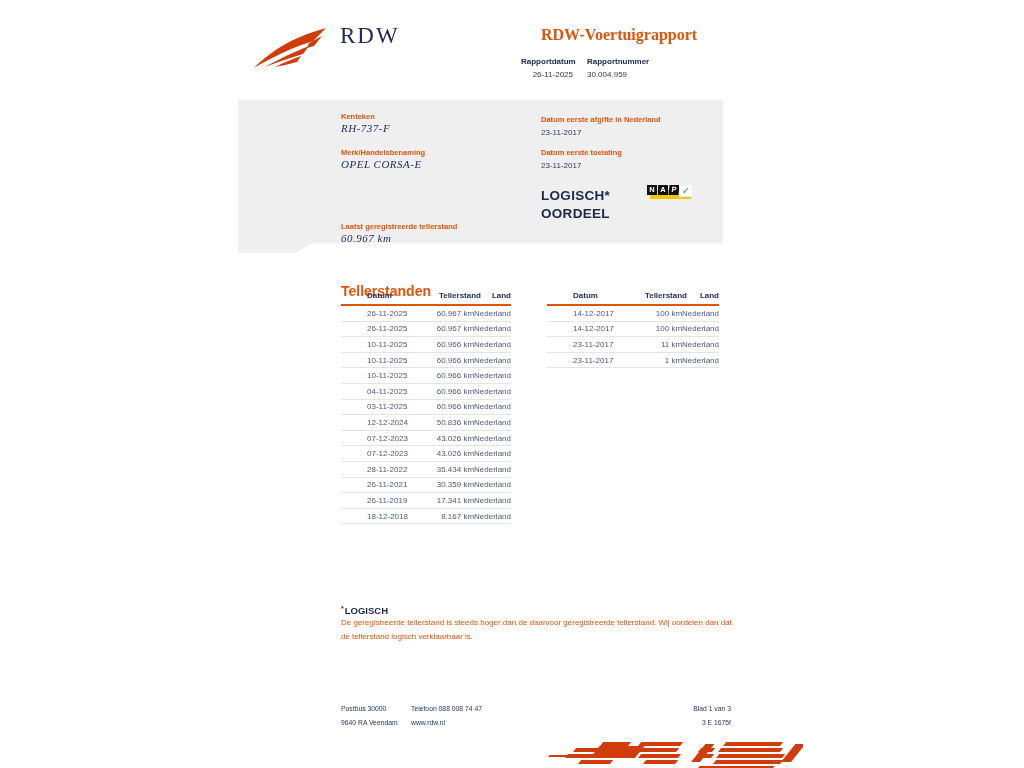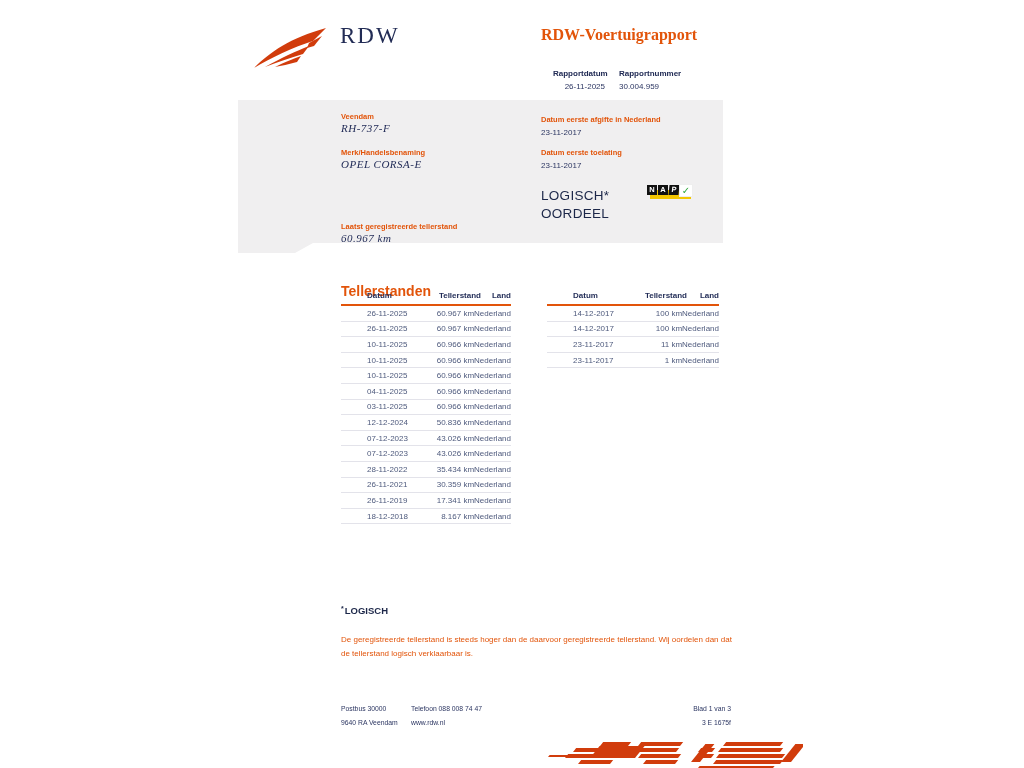--- a/index.html
+++ b/index.html
@@ -8,41 +8,41 @@
   .page{position:relative;width:1024px;height:725px;background:#fff;}
 
   
   .logo-svg{position:absolute;left:252px;top:24px;width:80px;height:48px;}
   .logo-word{position:absolute;left:340px;top:23px;
              font-family:"Liberation Serif","DejaVu Serif",serif;
              font-size:23px;color:#222c55;letter-spacing:2px;}
   .report-title{position:absolute;left:541px;top:26px;
                 font-family:"Liberation Serif","DejaVu Serif",serif;
                 font-weight:bold;font-size:16px;color:#e2540a;}
-  .report-meta{position:absolute;left:553px;top:57px;display:flex;margin-top:12px;}
+  .report-meta{position:absolute;left:521px;top:57px;display:flex;}
   .meta-col{margin-right:14px;}
   .meta-col .lbl{font-size:8px;font-weight:bold;color:#202a54;}
   .meta-col .val{font-size:8px;color:#2c3662;margin-top:4px;}
   .meta-col.c1{width:52px;}
 
   
   .panel{position:absolute;left:238px;top:100px;width:485px;height:153px;
          background:#f0eff0;
          clip-path:polygon(0 0,100% 0,100% 143px,75px 143px,57px 153px,0 153px);}
   .field{position:absolute;}
   .field .flabel{font-size:7.5px;font-weight:bold;color:#e2540a;}
   .field .fvalue{font-family:"Liberation Serif","DejaVu Serif",serif;
                  font-size:11px;color:#232d58;margin-top:1px;letter-spacing:0.5px;font-style:italic;}
   .field .fvalue-sm{font-size:8px;color:#2c3662;margin-top:4px;}
   .f-kenteken{left:103px;top:12px;}
   .f-merk{left:103px;top:48px;}
   .f-teller{left:103px;top:122px;}
   .f-afgifte{left:303px;top:15px;}
   .f-toelating{left:303px;top:48px;}
-  .oordeel{position:absolute;left:303px;top:87px;font-size:13.5px;font-weight:normal;
+  .oordeel{position:absolute;left:303px;top:87px;font-size:13.5px;font-weight:bold;
            color:#1c2749;line-height:17.5px;letter-spacing:0.3px;}
 
   
   .nap{position:absolute;left:409px;top:85px;width:52px;height:19px;}
   .nap .strip{position:absolute;left:3px;top:5px;width:41px;height:9px;background:#f3c600;}
   .nap .sq{position:absolute;top:0;width:10px;height:10px;background:#111;color:#fff;
            font-size:7.5px;font-weight:bold;text-align:center;line-height:10px;}
   .nap .sq.n{left:0;} .nap .sq.a{left:11px;} .nap .sq.p{left:22px;transform:skewX(-6deg);}
   .nap .chk{position:absolute;left:33px;top:0;width:12px;height:11px;background:#fff;
             color:#2fa63c;font-size:10px;font-weight:bold;text-align:center;line-height:11px;
@@ -59,21 +59,21 @@
   .trow{display:flex;height:14.6px;align-items:center;
         border-bottom:1px solid #e3e3ea;color:#4e5a7d;}
   .c0{width:62px;text-align:left;margin-left:26px;}
   .c1{width:52px;text-align:right;}
   .c2{flex:1;text-align:right;}
 
   
   .explanation{position:absolute;left:341px;top:605px;width:392px;}
   .exp-head{color:#1c2749;font-weight:bold;font-size:9.5px;}
   .exp-head .marker{font-size:7px;vertical-align:3px;margin-right:1px;}
-  .exp-body{color:#e2540a;font-size:8px;line-height:14px;margin-top:17px;}
+  .exp-body{color:#e2540a;font-size:8px;line-height:14px;margin-top:0;}
 
   
   .footer-block{position:absolute;top:702px;font-size:6.8px;color:#2c3662;line-height:13.5px;}
   .fc1{left:341px;} .fc2{left:411px;}
   .fright{left:541px;width:190px;text-align:right;}
 
   
   .wing{position:absolute;left:543px;top:738px;width:260px;height:30px;overflow:hidden;}
 </style>
 </head>
@@ -99,21 +99,21 @@
       <div class="val">26-11-2025</div>
     </div>
     <div class="meta-col">
       <div class="lbl">Rapportnummer</div>
       <div class="val">30.004.959</div>
     </div>
   </div>
 
   <div class="panel">
     <div class="field f-kenteken">
-      <div class="flabel">Veendam</div>
+      <div class="flabel">Kenteken</div>
       <div class="fvalue">RH-737-F</div>
     </div>
     <div class="field f-merk">
       <div class="flabel">Merk/Handelsbenaming</div>
       <div class="fvalue">OPEL CORSA-E</div>
     </div>
     <div class="field f-teller">
       <div class="flabel">Laatst geregistreerde tellerstand</div>
       <div class="fvalue">60.967 km</div>
     </div>

